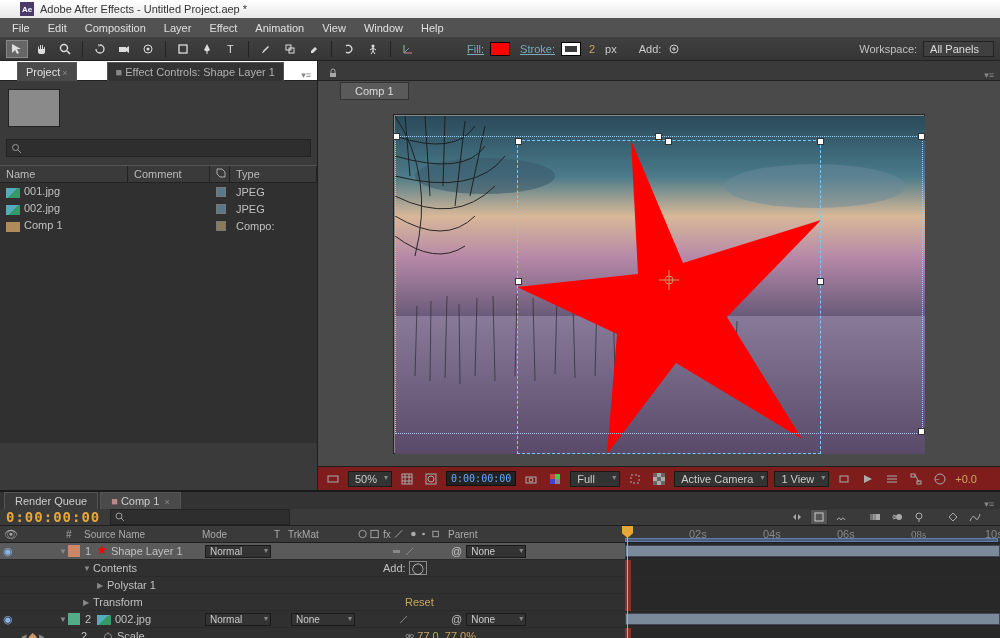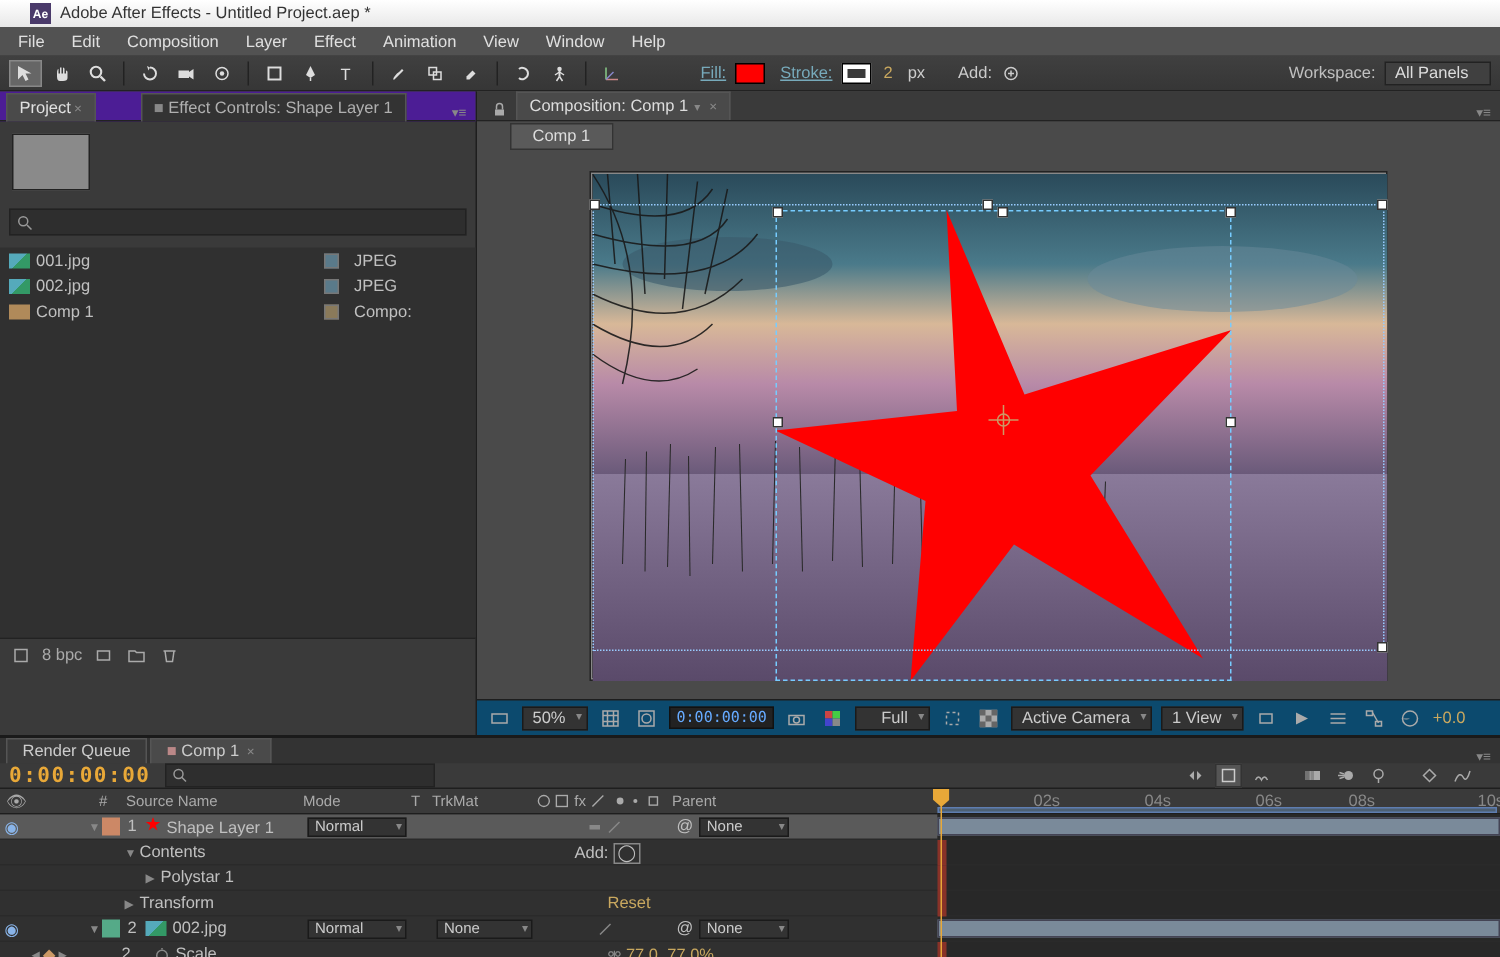--- a/index.html
+++ b/index.html
@@ -22,21 +22,21 @@
 .toolbar .stroke-swatch { width:20px; height:14px; background:#fff; border:1px solid #000; position:relative; }
 .toolbar .stroke-swatch::after{content:"";position:absolute;inset:3px;background:#3a3a3a;}
 .toolbar .lbl { color:#ccc; margin:0 4px; }
 .toolbar .val { color:#c9a85f; margin:0 4px; }
 .workspace { margin-left:auto; display:flex; align-items:center; gap:6px; }
 .workspace .dd { background:#404040; border:1px solid #222; padding:1px 14px 1px 6px; color:#ddd; }
 
 
 .main { display:flex; height:429px; }
 .left-panels { width:318px; display:flex; flex-direction:column; background:#3a3a3a; border-right:1px solid #1e1e1e; }
-.panel-tabs { height:20px; display:flex; align-items:flex-end; padding-left:4px; gap:2px; background:#4c1d95; border-bottom:1px solid #222;}
+.panel-tabs { height:20px; display:flex; align-items:flex-end; padding-left:17px; gap:2px; background:#ffffff; border-bottom:1px solid #222;}
 .panel-tab { padding:3px 8px; background:#3a3a3a; color:#b0b0b0; border:1px solid #555; border-bottom:none; position:relative; top:1px;}
 .panel-tab.active { background:#4a4a4a; color:#e0e0e0; }
 .panel-close { margin-left:2px; color:#888; font-size:9px; }
 .panel-menu { margin-left:auto; margin-right:6px; color:#888; font-size:9px; }
 
 .thumb-box { width:52px; height:38px; background:#8a8a8a; border:1px solid #222; margin:8px; }
 .project-body { padding:4px 6px; }
 .search-row { display:flex; align-items:center; background:#2e2e2e; border:1px solid #222; height:18px; padding:0 4px; margin-bottom:4px;}
 .search-row svg { flex:none; }
 
@@ -59,21 +59,21 @@
 .comp-area { flex:1; display:flex; flex-direction:column; background:#4a4a4a; }
 .comp-tabs { height:20px; display:flex; align-items:flex-end; padding-left:10px; gap:2px; background:#3a3a3a; border-bottom:1px solid #222;}
 .comp-tab { padding:3px 8px; background:#4a4a4a; color:#ddd; border:1px solid #555; border-bottom:none;}
 .comp-tab .dd-arr{margin-left:4px;color:#888;font-size:8px;}
 .subtab-row{height:20px;display:flex;align-items:center;padding-left:22px;background:#4a4a4a;}
 .subtab{padding:2px 14px;background:#5a5a5a;border:1px solid #333;color:#ddd;}
 .viewer { flex:1; background:#4a4a4a; display:flex; align-items:center; justify-content:center; position:relative;}
 .canvas-wrap { width:530px; height:338px; border:1px solid #888; box-shadow:0 0 0 1px #222; position:relative; background:#000; }
 .sel-box { position:absolute; border:1px dashed #7cf; }
 .sel-handle { position:absolute; width:7px; height:7px; background:#fff; border:1px solid #333; }
-.viewer-controls { height:24px; background:#0c4a6e; border-top:1px solid #1e1e1e; display:flex; align-items:center; padding:0 6px; gap:6px;text-align:right; }
+.viewer-controls { height:24px; background:#7f1d1d; border-top:1px solid #1e1e1e; display:flex; align-items:center; padding:0 6px; gap:6px; }
 .vc-dd { background:#333; border:1px solid #1a1a1a; padding:1px 14px 1px 6px; color:#ccc; position:relative;}
 .vc-dd::after{content:"▾";position:absolute;right:3px;top:1px;font-size:8px;color:#888;}
 .vc-ico { width:18px; height:16px; display:flex; align-items:center; justify-content:center; color:#aaa; }
 .tc-box { background:#222; border:1px solid #111; padding:1px 4px; color:#6af; font-family:monospace; font-size:10px;}
 
 
 .timeline { height:148px; background:#3a3a3a; border-top:2px solid #1a1a1a; display:flex; flex-direction:column;}
 .tl-tabs { height:18px; display:flex; align-items:flex-end; padding-left:4px; gap:2px; background:#333;}
 .tl-tab { padding:2px 10px; background:#4a4a4a; border:1px solid #555; border-bottom:none; color:#ccc;}
 .tl-head { height:22px; display:flex; align-items:center; background:#3a3a3a; border-bottom:1px solid #1e1e1e; padding:0 6px;}
@@ -250,20 +250,30 @@
       <div class="thumb-box"></div>
     </div>
     <div class="project-body">
       <div class="search-row">
         <svg width="11" height="11" viewBox="0 0 11 11">
             <circle cx="4.5" cy="4.5" r="3" fill="none" stroke="#999"></circle>
             <line x1="7" y1="7" x2="10" y2="10" stroke="#999"></line>
           </svg>
       </div>
     </div>
+    <div class="list-head">
+      <div class="col-name">Name</div>
+      <div class="col-comment">Comment</div>
+      <div class="col-lbl">
+          <svg width="10" height="10" viewBox="0 0 10 10">
+            <path d="M1 1 L6 1 L9 4 L9 9 L4 9 L1 6 Z" fill="none" stroke="#aaa"></path>
+          </svg>
+        </div>
+      <div class="col-type">Type</div>
+    </div>
     <div class="list-body">
       <div class="list-row">
           <div class="col-name"><span class="file-ico img"></span><span>001.jpg</span></div>
           <div class="col-comment"></div>
           <div class="col-lbl">
             <div class="lbl-box" style="background:#5a7a8a;"></div>
           </div>
           <div class="col-type">JPEG</div>
         </div>
       <div class="list-row">
@@ -276,54 +286,30 @@
         </div>
       <div class="list-row">
           <div class="col-name"><span class="file-ico cmp"></span><span>Comp 1</span></div>
           <div class="col-comment"></div>
           <div class="col-lbl">
             <div class="lbl-box" style="background:#8a7a5a;"></div>
           </div>
           <div class="col-type">Compo:</div>
         </div>
     </div>
-    <div class="btm-icons">
-      <div class="mini">
-          <svg width="12" height="12" viewBox="0 0 12 12">
-            <rect x="2" y="2" width="8" height="8" fill="none" stroke="#aaa"></rect>
-          </svg>
-        </div>
-      <span class="bpc">8 bpc</span>
-      <div class="mini">
-          <svg width="12" height="12" viewBox="0 0 12 12">
-            <rect x="2" y="3" width="8" height="6" fill="none" stroke="#aaa"></rect>
-          </svg>
-        </div>
-      <div class="mini">
-          <svg width="12" height="12" viewBox="0 0 12 12">
-            <path d="M1 3 L5 3 L6 4 L11 4 L11 10 L1 10 Z" fill="none" stroke="#aaa"></path>
-          </svg>
-        </div>
-      <div class="mini">
-          <svg width="12" height="12" viewBox="0 0 12 12">
-            <path d="M3 3 L9 3 L8 10 L4 10 Z M2 3 L10 3" fill="none" stroke="#aaa"></path>
-          </svg>
-        </div>
-    </div>
   </div>
 
   <div class="comp-area">
     <div class="comp-tabs">
       <div class="mini" style="margin-right:4px;margin-bottom:2px;">
           <svg width="10" height="10" viewBox="0 0 10 10">
             <rect x="2" y="5" width="6" height="4" fill="#aaa"></rect>
             <path d="M3 5 L3 3 A2 2 0 0 1 7 3 L7 5" fill="none" stroke="#aaa"></path>
           </svg>
         </div>
-      <div class="comp-tab"><span>Composition: Comp 1</span><span class="dd-arr">▾</span><span class="panel-close" style="margin-left:6px;">×</span></div>
       <div class="panel-menu">▾≡</div>
     </div>
     <div class="subtab-row">
       <div class="subtab">Comp 1</div>
     </div>
     <div class="viewer">
       <div class="canvas-wrap">
         <svg width="530" height="338" viewBox="0 0 530 338">
 
           <defs>
@@ -674,21 +660,21 @@
         <div style="width:288px;">Scale</div>
         <div><span style="color:#888;">⚮</span> <span class="gold">77.0, 77.0%</span></div>
       </div>
     </div>
 
     <div class="tl-right">
       <div class="tl-ruler">
         <span style="left:64px;">02s</span>
         <span style="left:138px;">04s</span>
         <span style="left:212px;">06s</span>
-        <span style="left:274px;">08s</span>
+        <span style="left:286px;font-family:Liberation Serif, serif;">08s</span>
         <span style="left:360px;">10s</span>
         <div style="position:absolute;left:0;right:2px;bottom:0;height:4px;background:#5a7a9a;opacity:0.6;border:1px solid #7af;"></div>
       </div>
       <div class="tl-track">
           <div class="bar" style="left:0;width:100%;background:#7a8a9a;"></div>
         </div>
       <div class="tl-track">
           <div class="key-mark" style="left:0;"></div>
         </div>
       <div class="tl-track">

